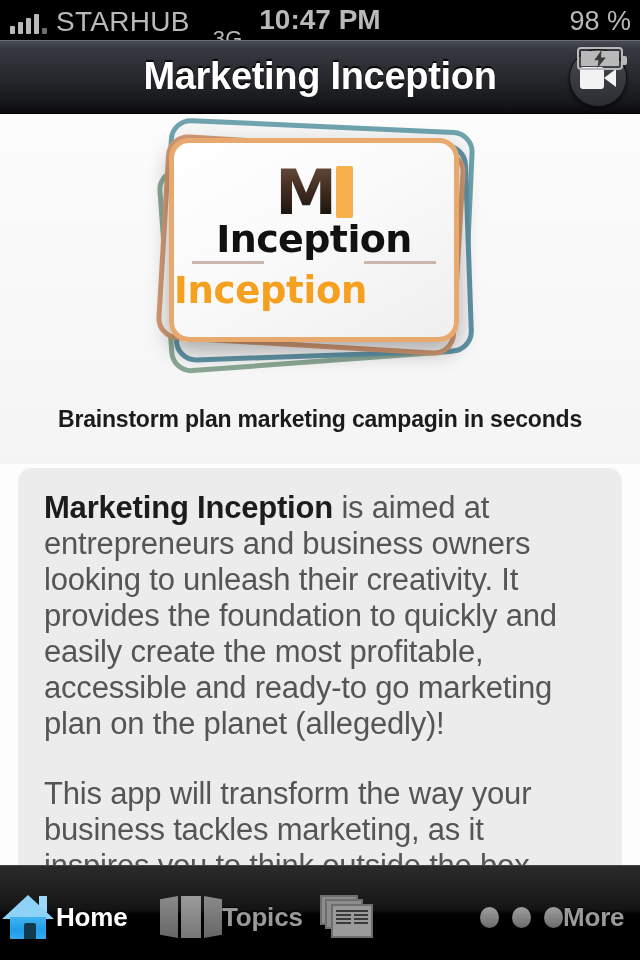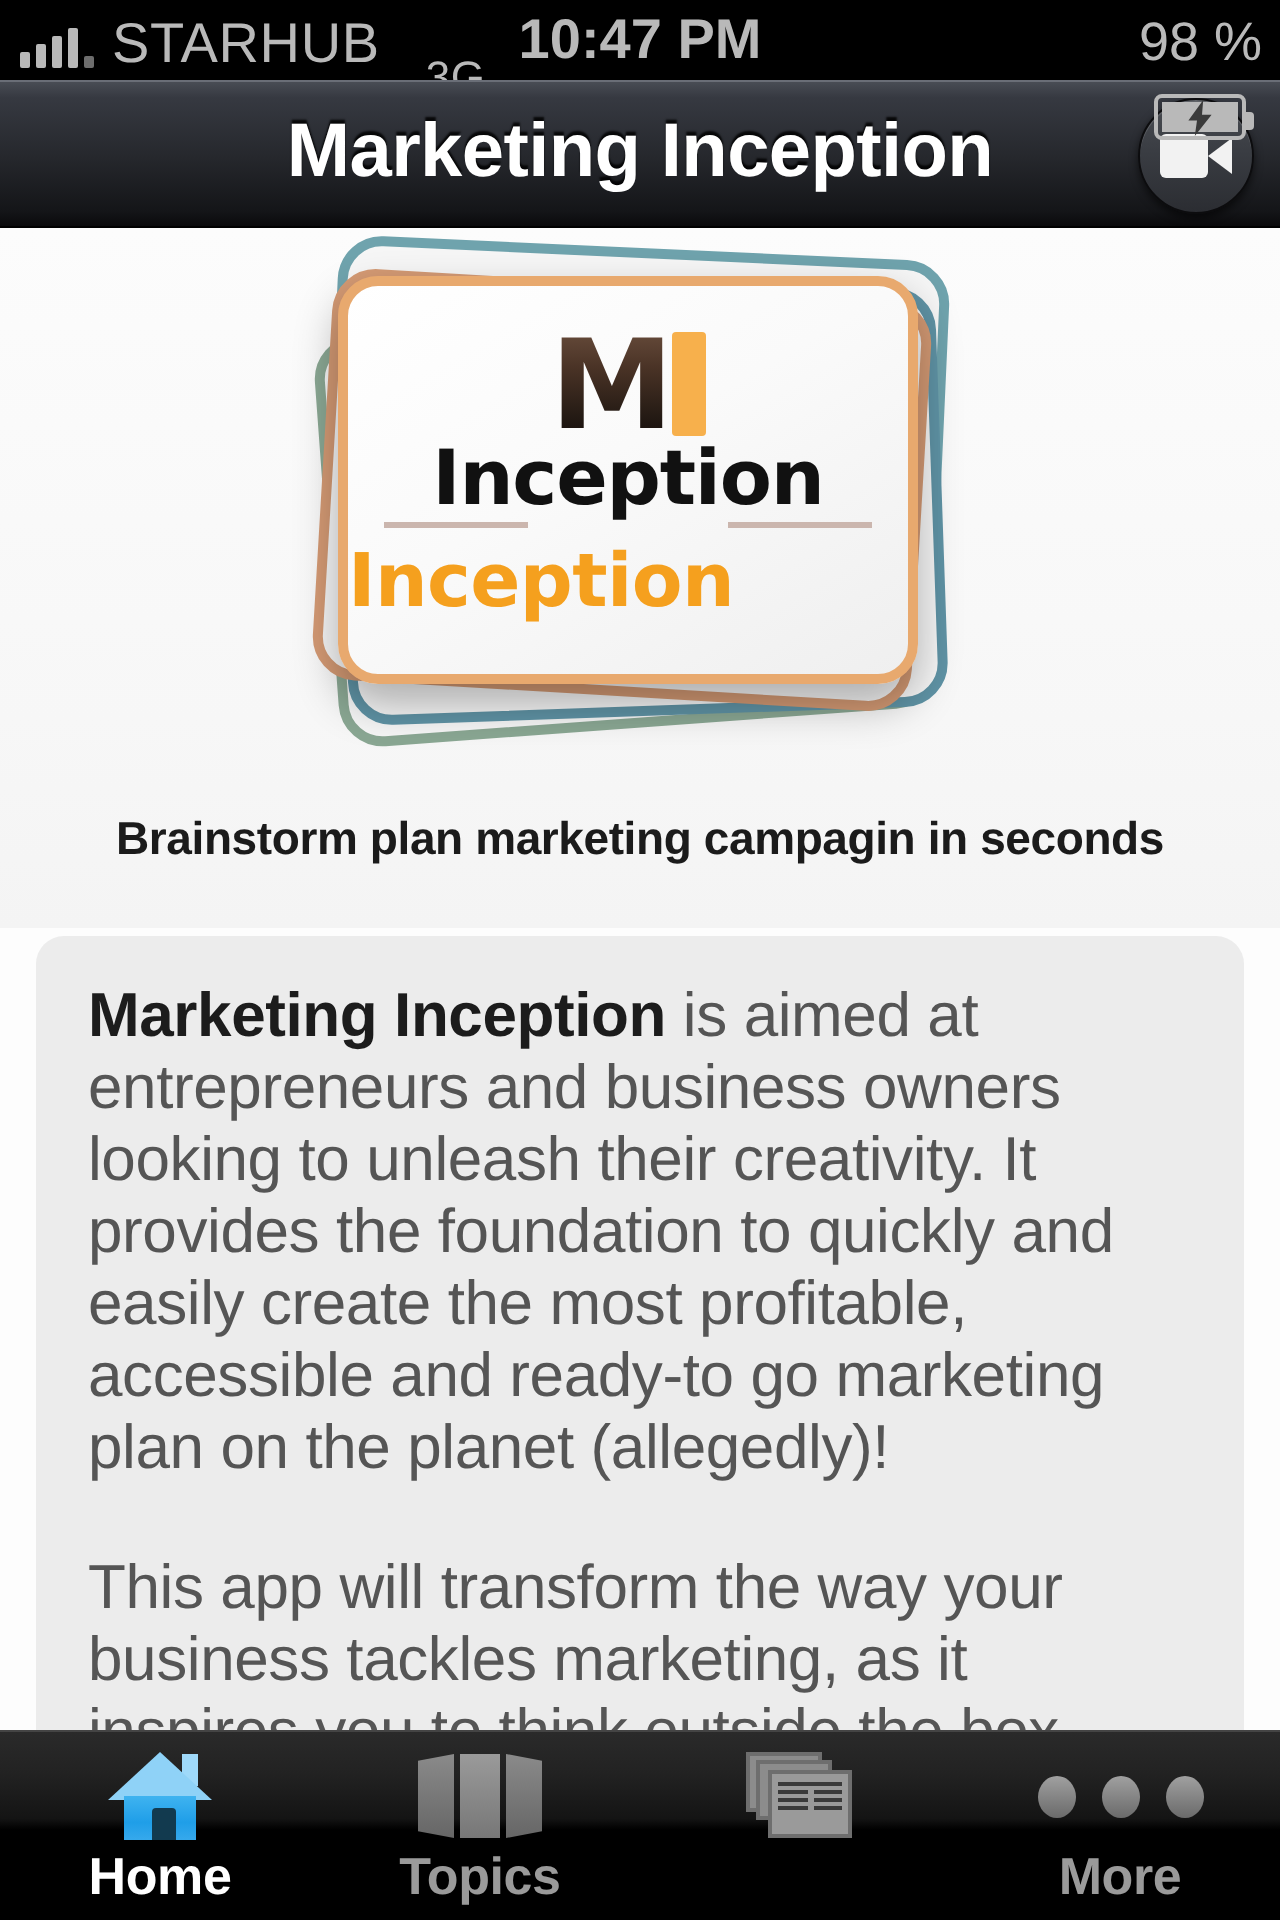--- a/index.html
+++ b/index.html
@@ -150,21 +150,21 @@
   .content p + p{ margin-top:34px; }
   .content b{ color:#1c1c1c; font-weight:700; }
 
   
   .tabbar{
     position:absolute; left:0; bottom:0; width:640px; height:95px;
     background:linear-gradient(180deg,#2a2a2a 0%,#222 22%,#141414 46%,#000 52%,#000 100%);
     display:flex; border-top:1px solid #444;
   }
   .tab{
-    flex:1; display:flex; flex-direction:column; align-items:center; justify-content:flex-start;
+    flex:1; display:flex; flex-direction:row; align-items:center; justify-content:flex-start;
     padding-top:8px; position:relative;
   }
   .tab .icon{ height:48px; display:flex; align-items:center; justify-content:center; }
   .tab .lbl{
     font-size:26px; font-weight:700; color:#9a9a9a; letter-spacing:-.2px;
     margin-top:1px; text-shadow:0 -1px 0 rgba(0,0,0,.9);
   }
   .tab.active .lbl{ color:#fff; }
 
   

